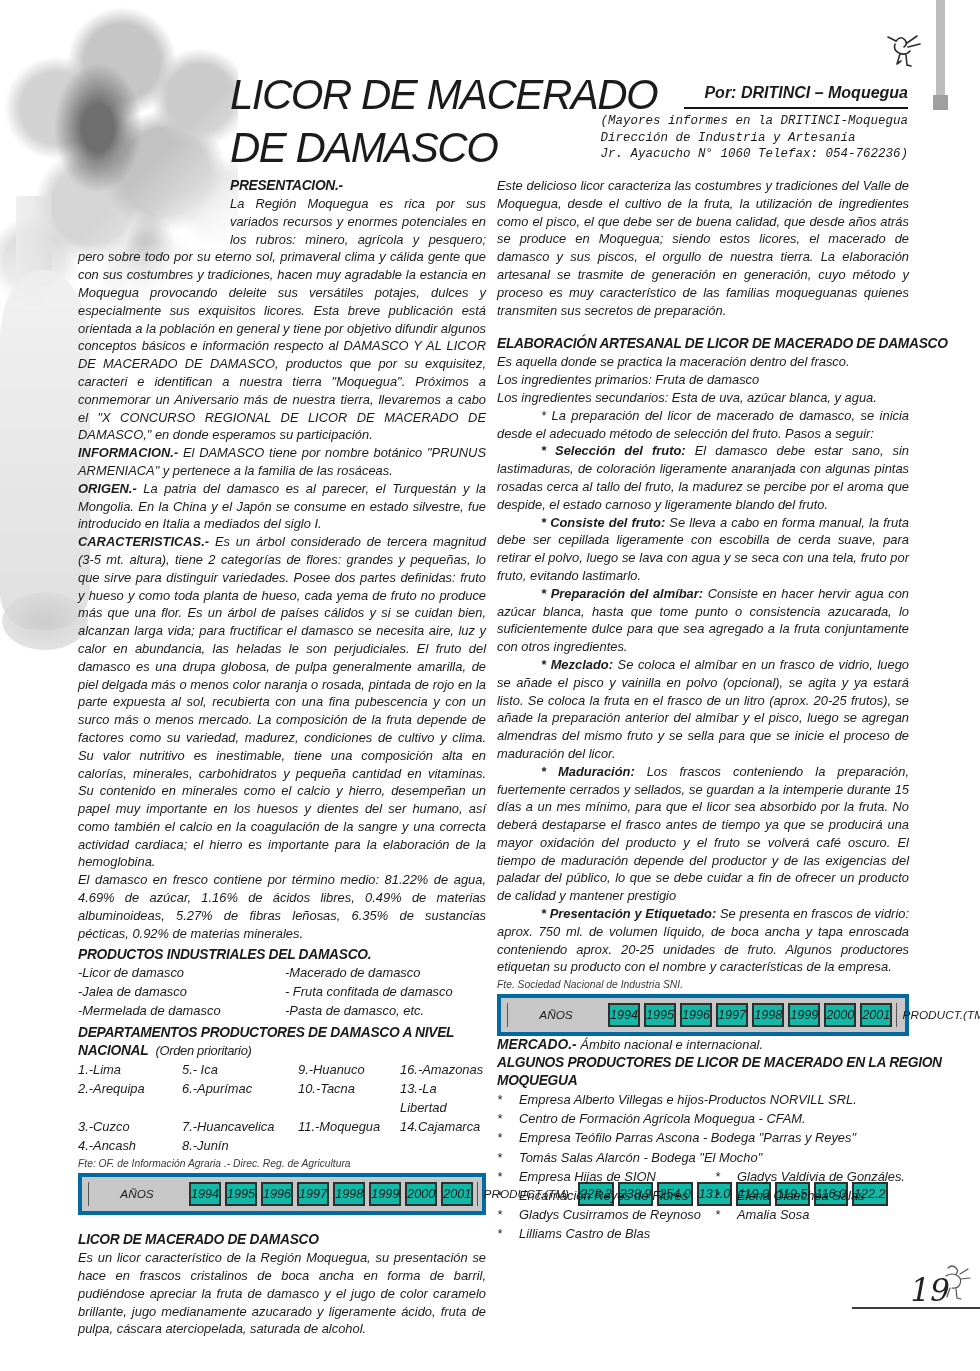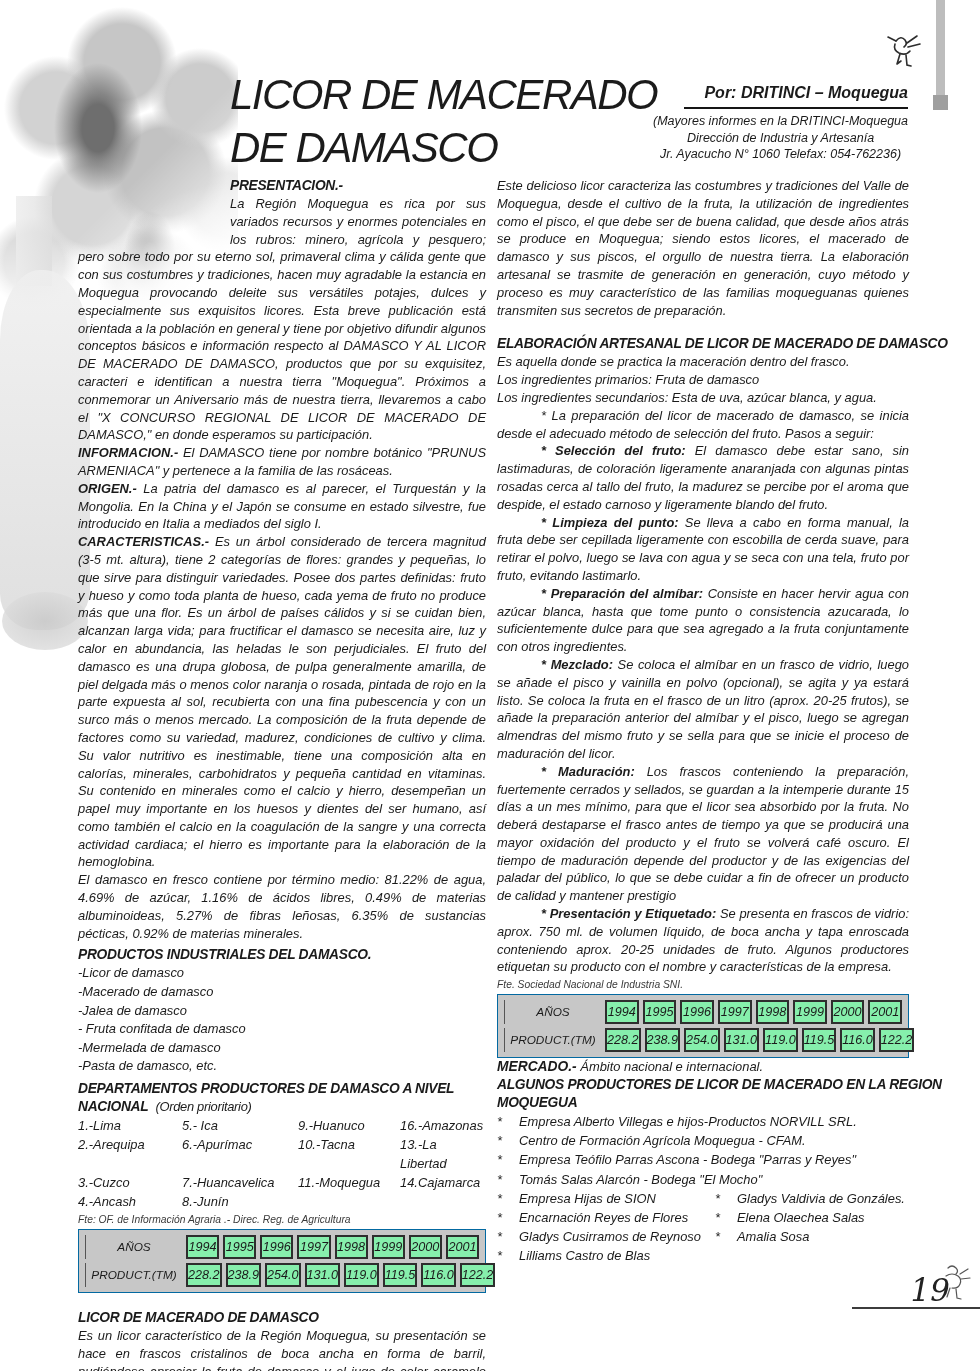--- a/index.html
+++ b/index.html
@@ -35,47 +35,47 @@
   .deco-bar{position:absolute;left:936px;top:0;width:9px;height:95px;background:#bdbdbd;}
   .deco-cap{position:absolute;left:933px;top:95px;width:15px;height:15px;background:#9f9f9f;}
   .bird{position:absolute;left:880px;top:28px;}
   .foot-sketch{position:absolute;left:938px;top:1262px;}
 
   
   .title{position:absolute;left:230px;top:68px;font-weight:normal;font-size:42px;line-height:53px;
          letter-spacing:-1.5px;white-space:nowrap;}
   .byline{position:absolute;right:72px;top:84px;font-weight:bold;font-size:16px;white-space:nowrap;}
   .byline-rule{position:absolute;right:72px;top:107px;width:224px;height:2px;background:#151515;}
-  .press-info{position:absolute;right:72px;top:113px;text-align:center;font-size:12.5px;line-height:16.5px;}
+  .press-info{position:absolute;right:72px;top:113px;text-align:left;font-size:12.5px;line-height:16.5px;font-family:Liberation Mono, monospace;}
 
   
   .col{position:absolute;top:177px;}
   .col-left{left:78px;width:408px;}
   .col-right{left:497px;width:412px;}
   .body{margin:0;text-align:justify;font-size:12.9px;line-height:17.8px;}
   .nojust{text-align:left;}
   .lead{font-weight:bold;}
   .h-sec{font-weight:bold;font-size:13.8px;line-height:18px;letter-spacing:-0.3px;margin:0;white-space:nowrap;}
   .photo-spacer{float:left;width:152px;height:58px;}
   .step{text-indent:44px;}
   .source{margin:3px 0 0 0;font-size:10.3px;color:#3a3a3a;letter-spacing:0;}
 
   
-  .two-col{display:flex;font-size:12.9px;line-height:18.6px;flex-direction:column;}
+  .two-col{display:flex;font-size:12.9px;line-height:18.6px;}
   .two-col .c1{width:207px;}
   .dept-row{display:flex;font-size:12.9px;line-height:19px;}
   .dept-row .d1{width:104px;}.dept-row .d2{width:116px;}.dept-row .d3{width:102px;}.dept-row .d4{width:86px;}
 
   
-  .prod-table{margin-top:4px;background:#c7c7c7;border:1px solid #0369a1;padding:5px 6px;
-              display:flex;flex-direction:column;gap:4px;}
+  .prod-table{margin-top:4px;background:#c7c7c7;border:4px solid #0369a1;padding:5px 6px;
+              display:flex;flex-direction:row;gap:4px;}
   .t-row{display:flex;gap:4px;}
   .t-label{width:96px;flex:none;display:flex;align-items:center;justify-content:center;
            font-size:11.8px;border-left:1px solid #555;}
-  .t-cell{flex:1;background:#86efac;border:2px solid #2e2e2e;text-align:center;
+  .t-cell{flex:1;background:#14b8a6;border:2px solid #2e2e2e;text-align:center;
           font-size:12.6px;padding:3px 0;}
 
   
   .producer-row{display:flex;font-size:12.9px;line-height:19.2px;}
   .producer-row .ast{width:22px;flex:none;}
   .producer-pair{display:flex;font-size:12.9px;line-height:19.2px;}
   .producer-pair .lft{width:218px;display:flex;}
   .producer-pair .rgt{display:flex;}
   .producer-pair .ast{width:22px;flex:none;}
 
@@ -209,21 +209,21 @@
   <div class="col col-right">
     <p class="body">Este delicioso licor caracteriza las costumbres y tradiciones del Valle de Moquegua, desde el cultivo de la fruta, la utilización de ingredientes como el pisco, el que debe ser de buena calidad, que desde años atrás se produce en Moquegua; siendo estos licores, el macerado de damasco y sus piscos, el orgullo de nuestra tierra. La elaboración artesanal se trasmite de generación en generación, cuyo método y proceso es muy característico de las familias moqueguanas quienes transmiten sus secretos de preparación.</p>
 
     <p class="h-sec mt16">ELABORACIÓN ARTESANAL DE LICOR DE MACERADO DE DAMASCO</p>
     <p class="body nojust">Es aquella donde se practica la maceración dentro del frasco.</p>
     <p class="body nojust">Los ingredientes primarios: Fruta de damasco</p>
     <p class="body nojust">Los ingredientes secundarios: Esta de uva, azúcar blanca, y agua.</p>
 
     <p class="body step"><span>*</span> <span>La preparación del licor de macerado de damasco, se inicia desde el adecuado método de selección del fruto. Pasos a seguir:</span></p>
     <p class="body step"><span class="lead">*</span> <span class="lead">Selección del fruto:</span> <span>El damasco debe estar sano, sin lastimaduras, de coloración ligeramente anaranjada con algunas pintas rosadas cerca al tallo del fruto, la madurez se percibe por el aroma que despide, el estado carnoso y ligeramente blando del fruto.</span></p>
-    <p class="body step"><span class="lead">*</span> <span class="lead">Limpieza del punto:</span> <span>Se lleva a cabo en forma manual, la fruta debe ser cepillada ligeramente con escobilla de cerda suave, para retirar el polvo, luego se lava con agua y se seca con una tela, fruto por fruto, evitando lastimarlo.</span></p>
+    <p class="body step"><span class="lead">*</span> <span class="lead">Consiste del fruto:</span> <span>Se lleva a cabo en forma manual, la fruta debe ser cepillada ligeramente con escobilla de cerda suave, para retirar el polvo, luego se lava con agua y se seca con una tela, fruto por fruto, evitando lastimarlo.</span></p>
     <p class="body step"><span class="lead">*</span> <span class="lead">Preparación del almíbar:</span> <span>Consiste en hacer hervir agua con azúcar blanca, hasta que tome punto o consistencia azucarada, lo suficientemente dulce para que sea agregado a la fruta conjuntamente con otros ingredientes.</span></p>
     <p class="body step"><span class="lead">*</span> <span class="lead">Mezclado:</span> <span>Se coloca el almíbar en un frasco de vidrio, luego se añade el pisco y vainilla en polvo (opcional), se agita y ya estará listo. Se coloca la fruta en el frasco de un litro (aprox. 20-25 frutos), se añade la preparación anterior del almíbar y el pisco, luego se agregan almendras del mismo fruto y se sella para que se inicie el proceso de maduración del licor.</span></p>
     <p class="body step"><span class="lead">*</span> <span class="lead">Maduración:</span> <span>Los frascos conteniendo la preparación, fuertemente cerrados y sellados, se guardan a la intemperie durante 15 días a un mes mínimo, para que el licor sea absorbido por la fruta. No deberá destaparse el frasco antes de tiempo ya que se producirá una mayor oxidación del producto y el fruto se volverá café oscuro. El tiempo de maduración depende del productor y de las exigencias del paladar del público, lo que se debe cuidar a fin de ofrecer un producto de calidad y mantener prestigio</span></p>
     <p class="body step"><span class="lead">*</span> <span class="lead">Presentación y Etiquetado:</span> <span>Se presenta en frascos de vidrio: aprox. 750 ml. de volumen líquido, de boca ancha y tapa enroscada conteniendo aprox. 20-25 unidades de fruto. Algunos productores etiquetan su producto con el nombre y características de la empresa.</span></p>
 
     <p class="source">Fte. Sociedad Nacional de Industria SNI.</p>
 
     <div class="prod-table">
       <div class="t-row">
         <div class="t-label">AÑOS</div>

